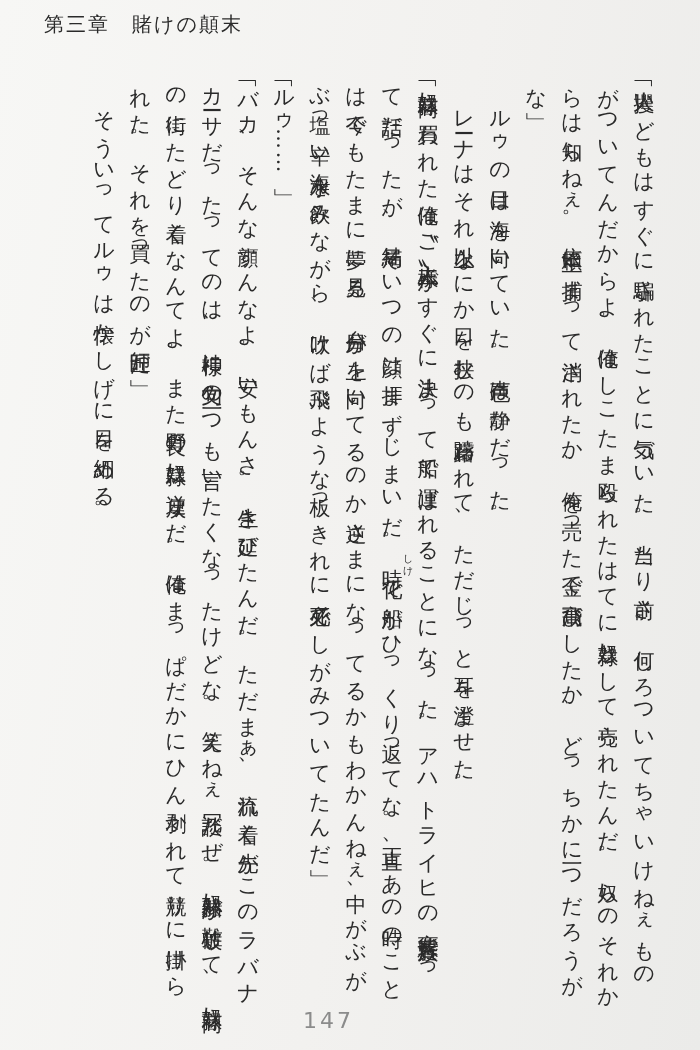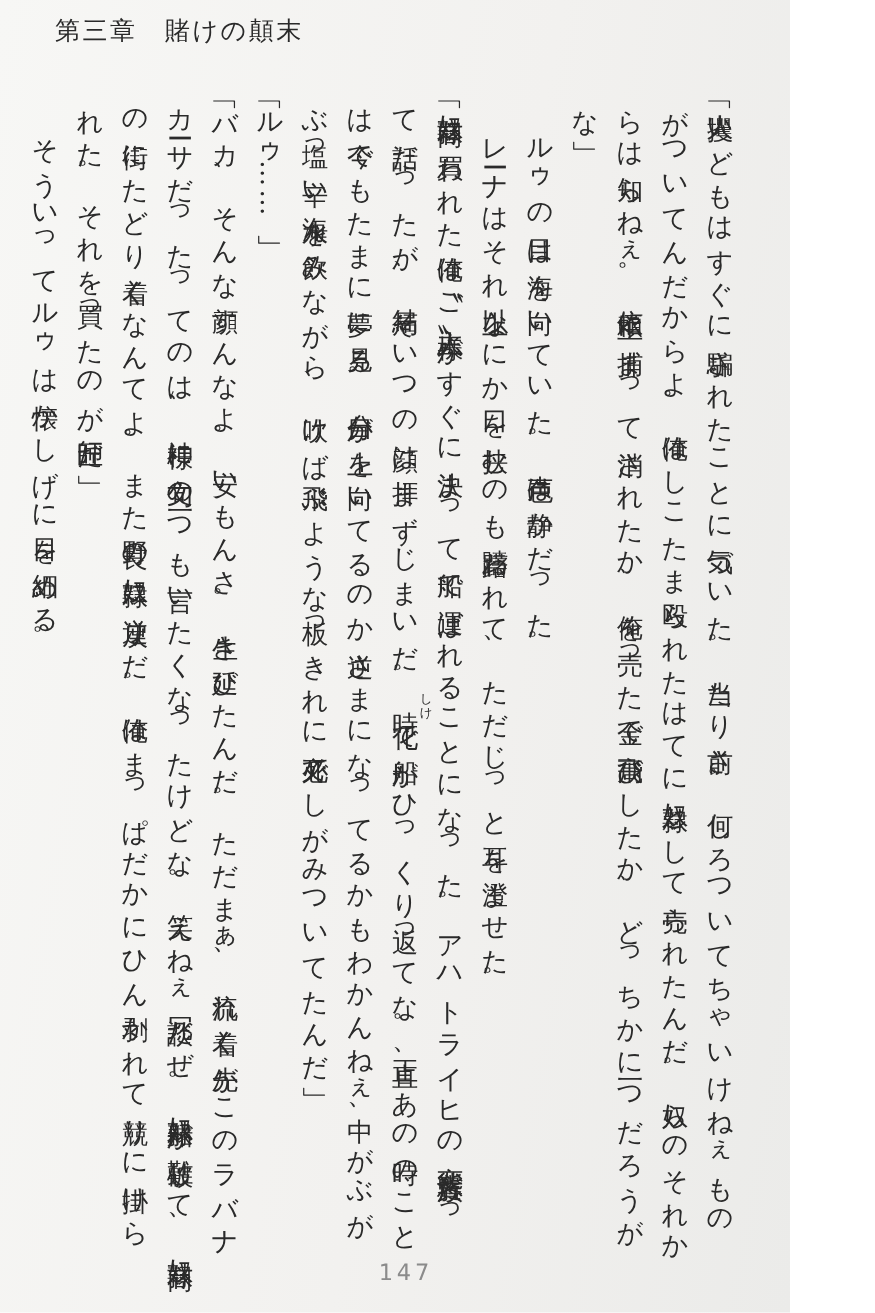--- a/index.html
+++ b/index.html
@@ -10,21 +10,21 @@
   * { box-sizing: border-box; }
   html, body {
     margin: 0;
     padding: 0;
     width: 700px;
     height: 1050px;
     font-family: "DejaVu Serif", serif;
   }
   .page {
     position: relative;
-    width: 632px;
+    width: 700px;
     height: 1050px;
     overflow: hidden;
     background: linear-gradient(100deg, #f7f7f5 0%, var(--paper) 55%, #ebebe9 100%);
     color: var(--ink);
   }
   .chapter-header {
     position: absolute;
     left: 44px;
     top: 11px;
     font-size: 20px;
@@ -55,21 +55,21 @@
   ruby rt {
     font-size: 10px;
     letter-spacing: 0;
     color: var(--ink);
   }
   .page-number {
     position: absolute;
     left: 303px;
     top: 1008px;
     font-family: "DejaVu Sans", sans-serif;
-    font-size: 18px;
+    font-size: 22px;
     letter-spacing: 3px;
     color: var(--muted);
   }
 </style>
 </head>
 <body>
 
 <div class="page">
   <div class="chapter-header">第三章　賭けの顛末</div>
 

